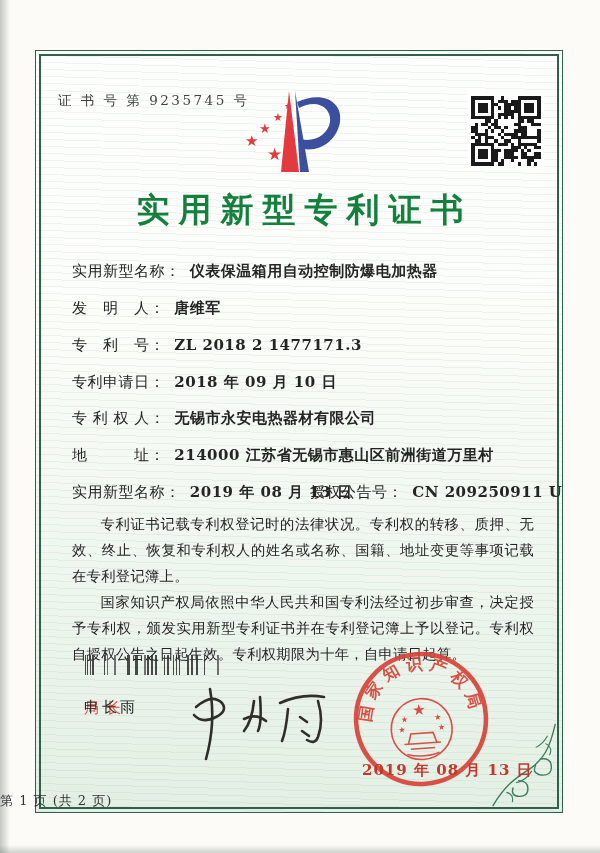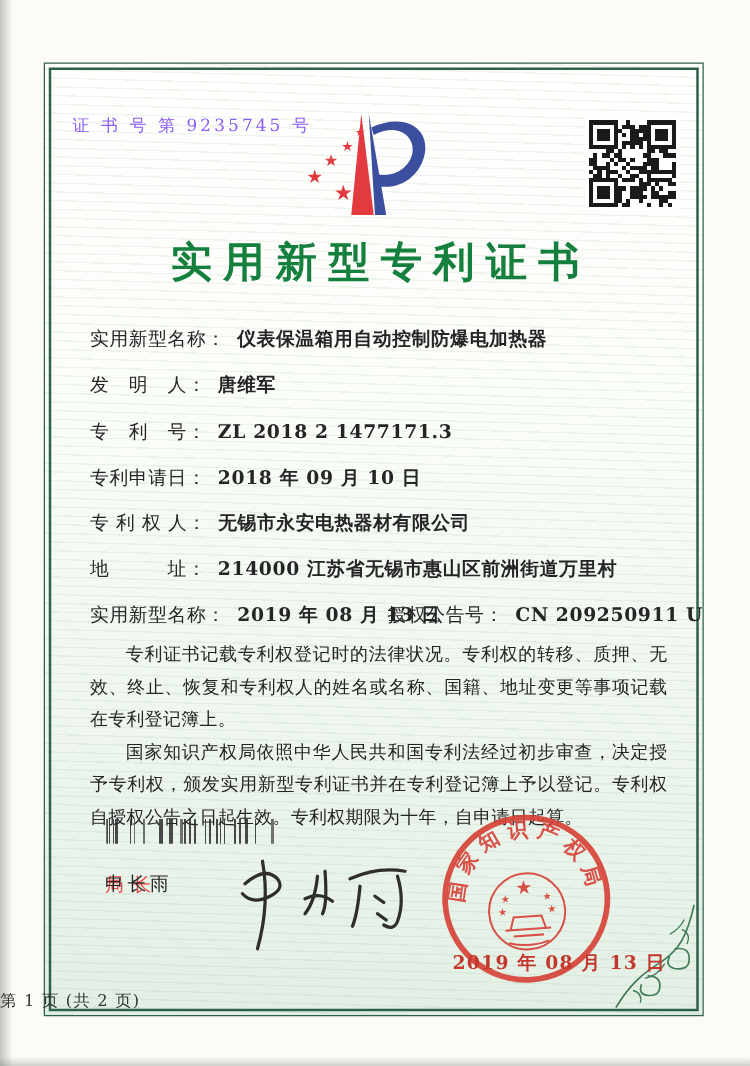--- a/index.html
+++ b/index.html
@@ -11,21 +11,21 @@
     background:linear-gradient(0deg,rgba(90,100,90,.28),rgba(90,100,90,0));pointer-events:none;z-index:9;}
 
   .border-box{position:absolute;left:35px;top:50px;width:528px;height:763px;
     border:1px solid #2f614a;box-sizing:border-box;
     background:
       repeating-linear-gradient(1.5deg, rgba(125,178,138,.13) 0 1px, rgba(255,255,255,0) 1px 7px),
       linear-gradient(180deg,#fffffe 0%,#fbfdf9 35%,#eef6ee 70%,#e3efe4 100%);}
   .border-box .inner{position:absolute;left:3px;top:3px;right:3px;bottom:3px;
     border:2.5px solid #2f614a;}
 
-  .cert-no{position:absolute;left:58px;top:92px;font-size:13.5px;letter-spacing:2.5px;color:#8b5cf6;}
+  .cert-no{position:absolute;left:58px;top:92px;font-size:13.5px;letter-spacing:2.5px;color:#404040;}
 
   .logo{position:absolute;left:237px;top:86px;width:112px;height:92px;}
   .qr{position:absolute;left:468px;top:93px;width:76px;height:76px;background:#fff;}
 
   .title{position:absolute;left:0;right:0;top:188px;text-align:center;
     font-size:33px;font-weight:bold;letter-spacing:9px;color:#15803d;text-indent:9px;}
 
   .fields{position:absolute;left:72px;top:262px;width:460px;font-size:15px;color:#252525;}
   .frow{position:absolute;left:0;white-space:nowrap;letter-spacing:.5px;}
   .frow .lab{display:inline-block;}

